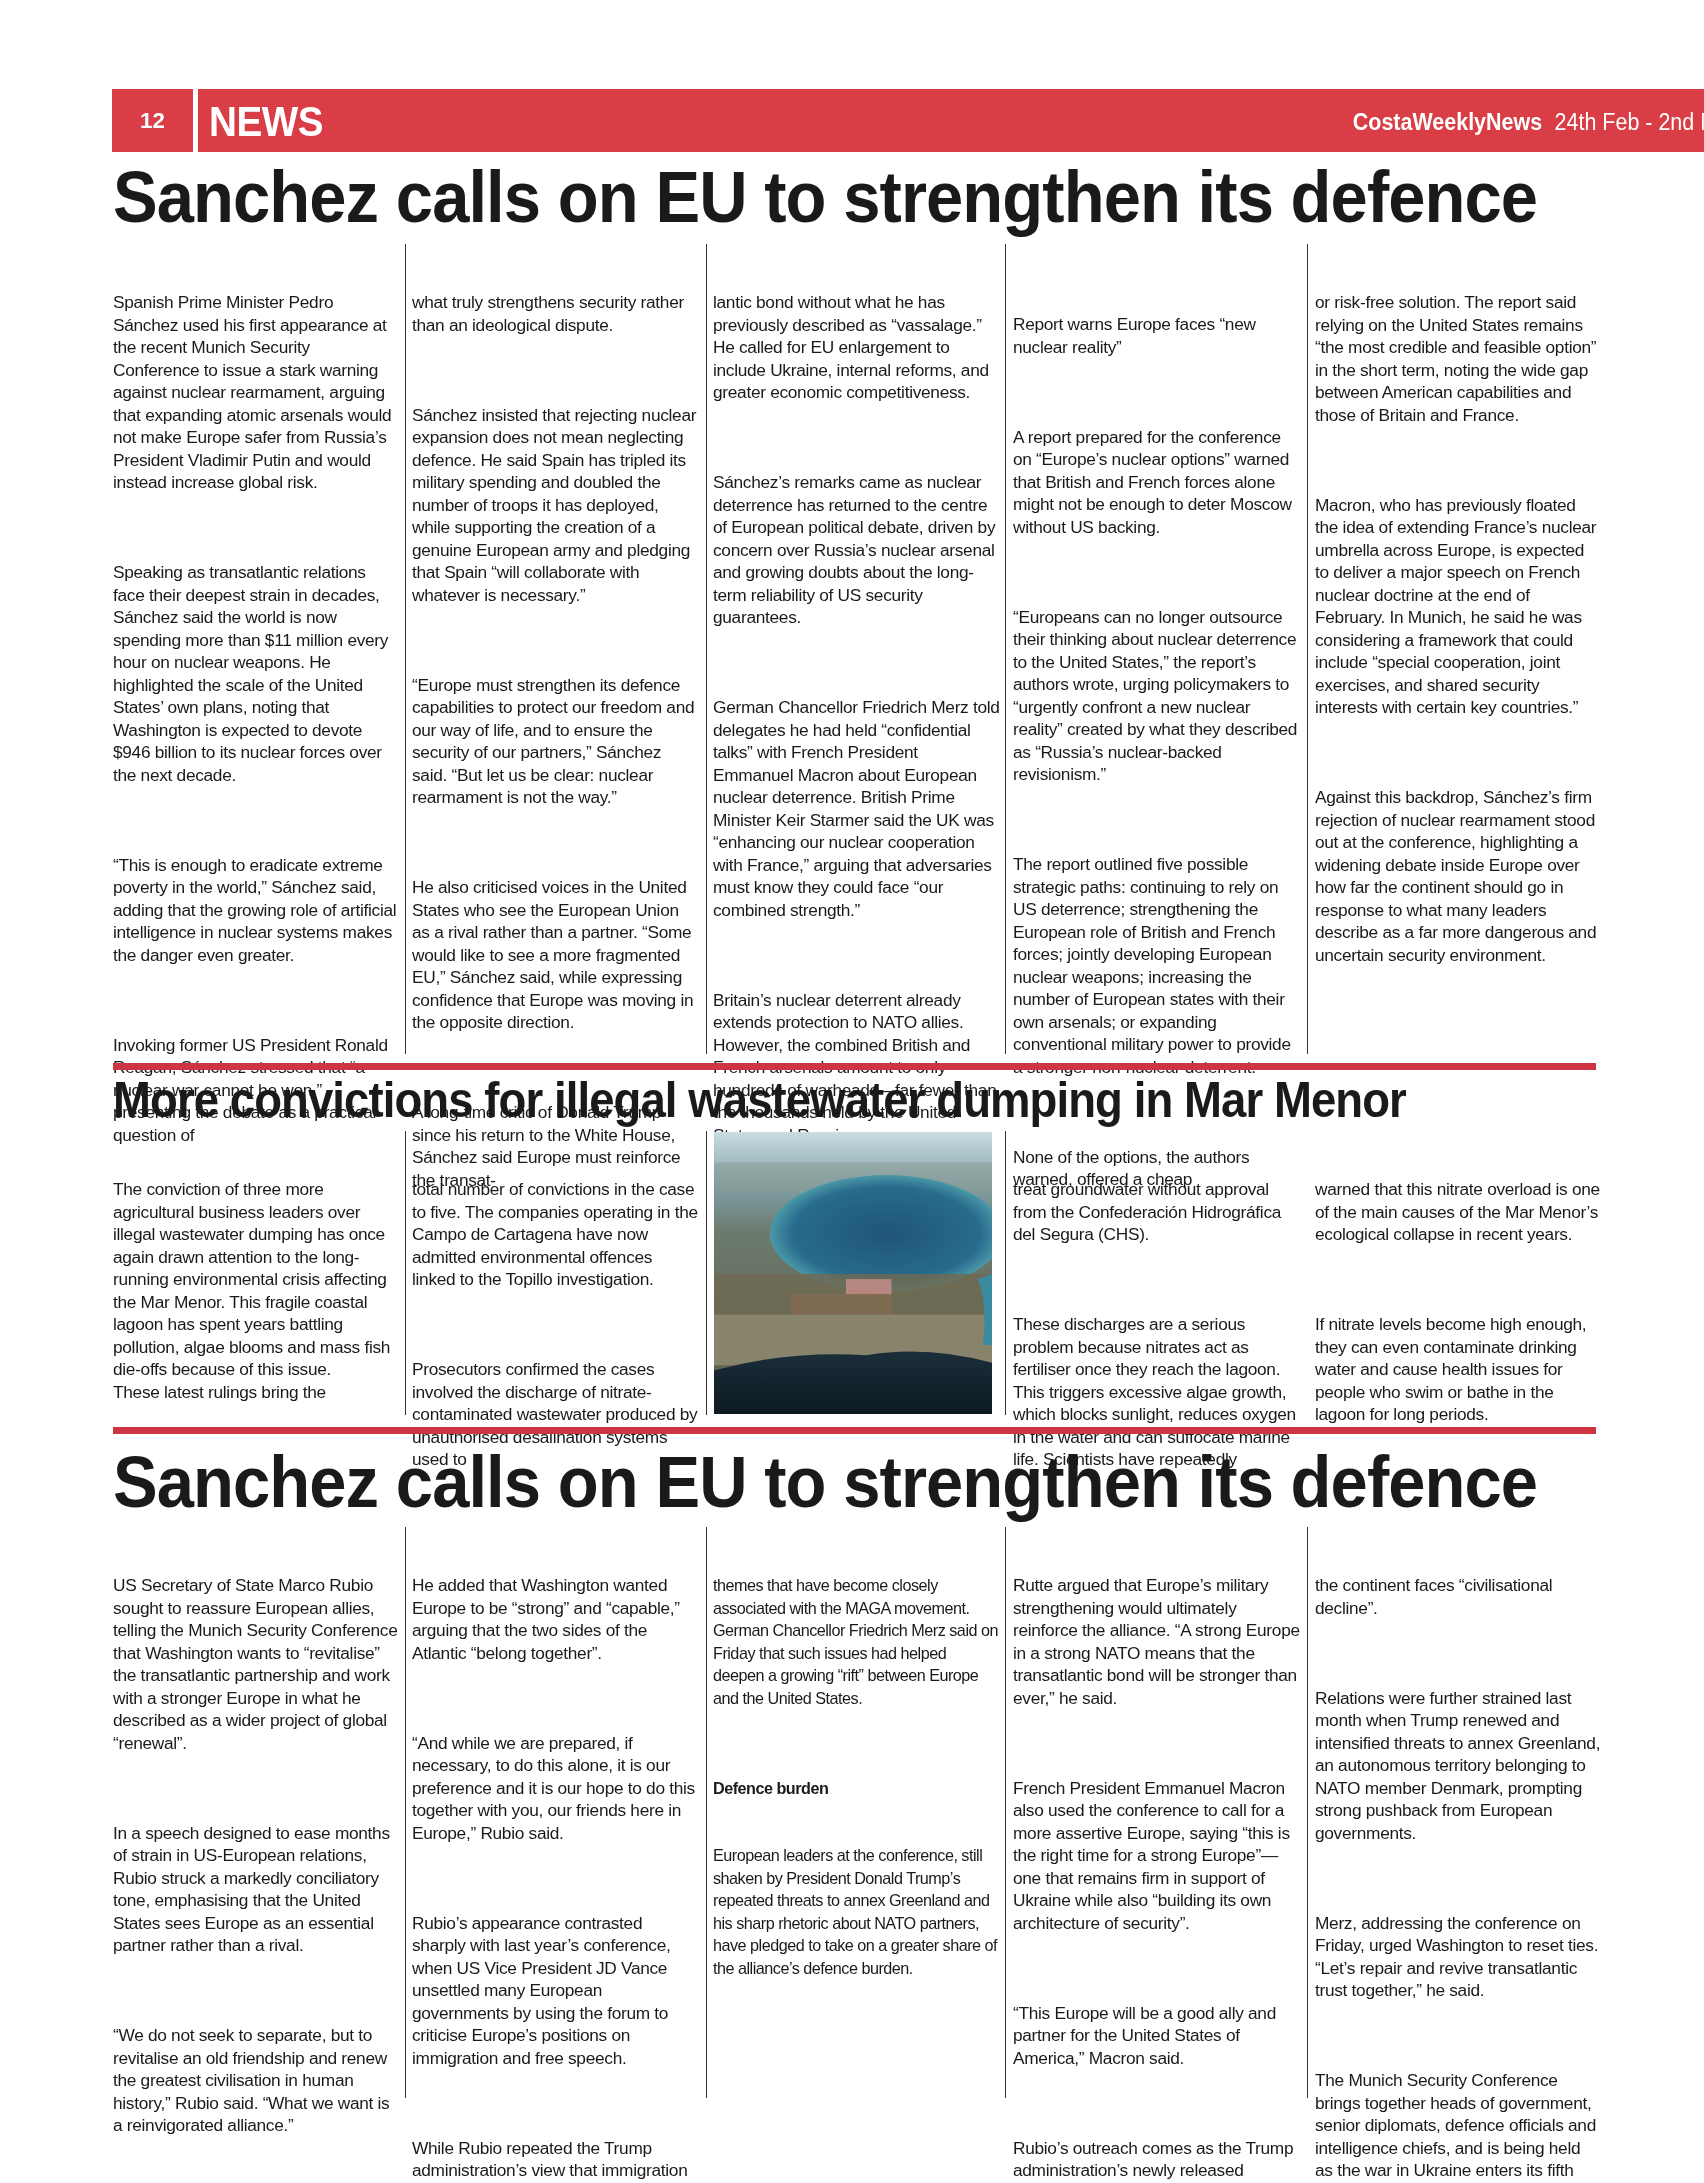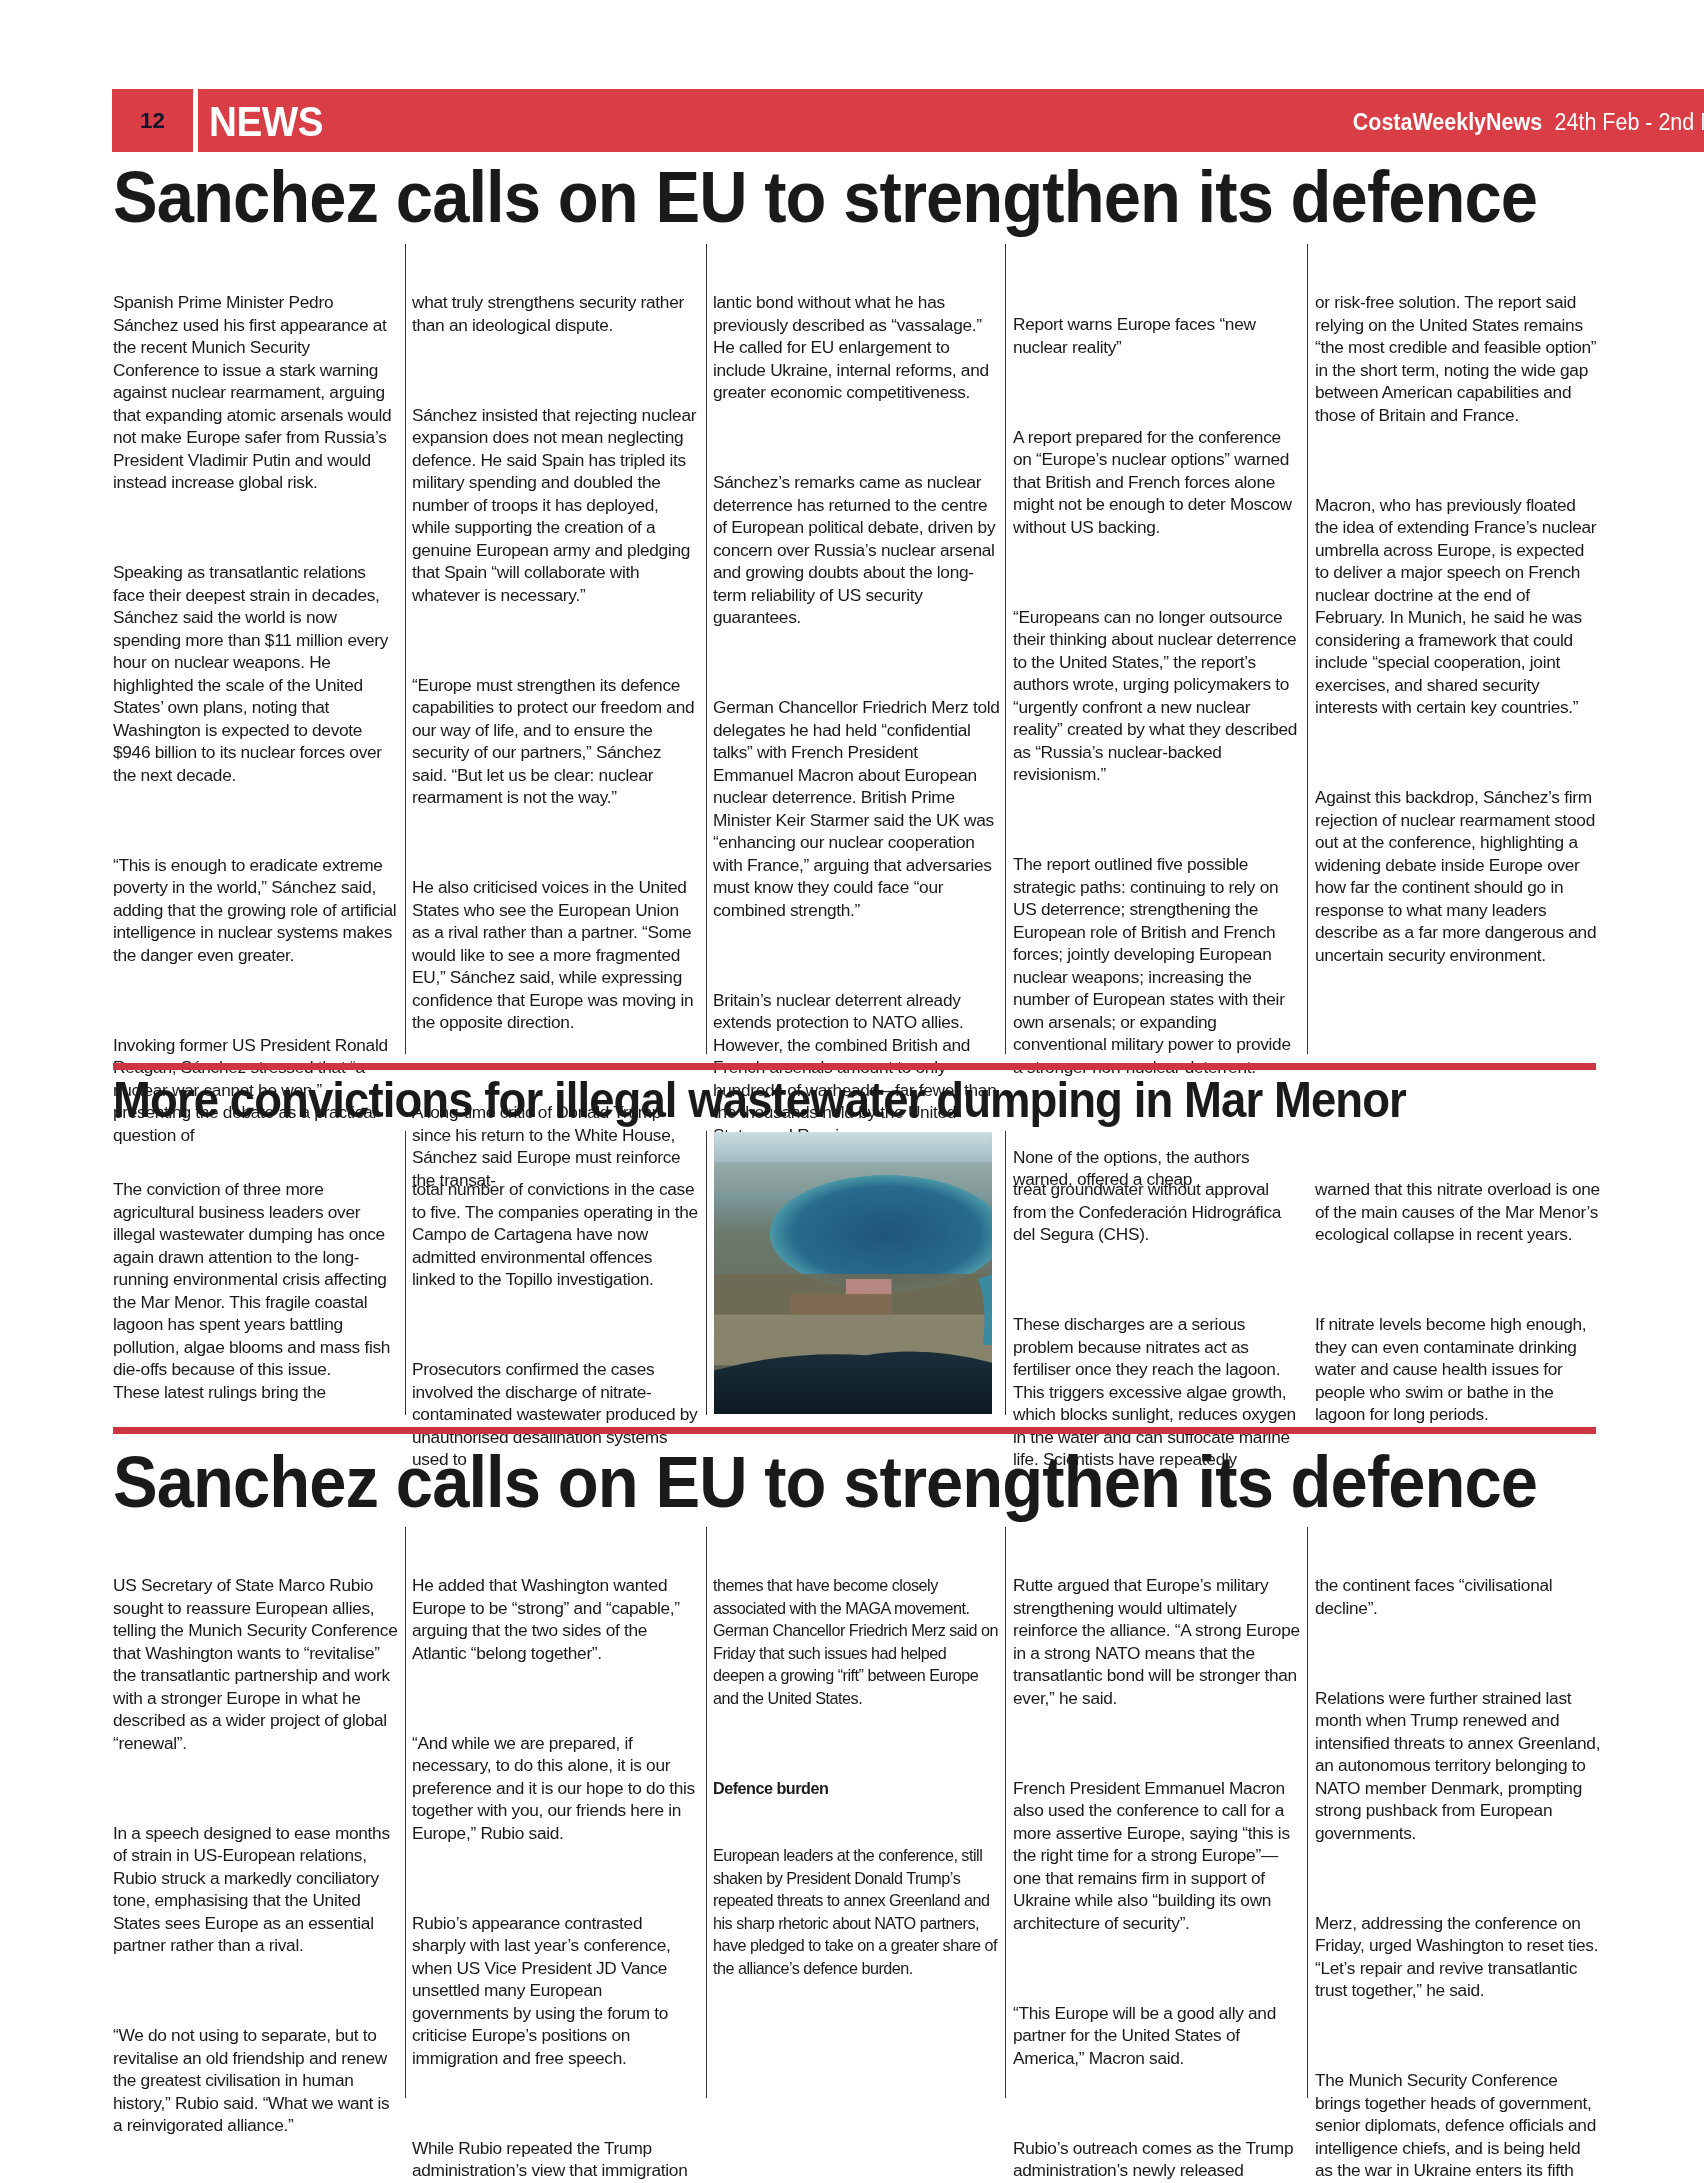--- a/index.html
+++ b/index.html
@@ -1,20 +1,20 @@
 <!DOCTYPE html>
 <html style="font-size:8.1px"><head>
 <meta charset="utf-8">
 <style>
   html, body { margin: 0; padding: 0; background: #ffffff; }
   body { width: 1705px; height: 2183px; position: relative; overflow: hidden;
          font-family: "Liberation Sans", "DejaVu Sans", sans-serif; color: #1a1a1a; }
 
   .hdr-num { position: absolute; left: 112px; top: 89px; width: 81px; height: 63px;
-             background: #d93d45; color: #0f172a; font-weight: bold; font-size: 22.3px;
+             background: #d93d45; color: #ffffff; font-weight: bold; font-size: 22.3px;
              display: flex; align-items: center; justify-content: center;
              font-family: "Liberation Sans", sans-serif; }
   .hdr-bar { position: absolute; left: 198px; top: 89px; width: 1634px; height: 63px;
              background: #d93d45; color: #fff; }
   .hdr-section { position: absolute; left: 11.2px; top: 9.1px; font-size: 42px; font-weight: bold;
                  letter-spacing: -0.5px; transform: scaleX(0.92); transform-origin: left center;
                  font-family: "Liberation Sans", sans-serif; }
   .hdr-right { position: absolute; right: 18px; top: 19.3px; font-size: 24.4px; white-space: nowrap;
                transform: scaleX(0.88); transform-origin: right center; }
   .hdr-brand { font-weight: bold; margin-right: 14.2px; }
@@ -144,21 +144,21 @@
   <p>If nitrate levels become high enough, they can even contaminate drinking water and cause health issues for people who swim or bathe in the lagoon for long periods.</p>
 </div>
 
 <div class="rule" style="top:1427px;"></div>
 
 <div class="headline h3">Sanchez calls on EU to strengthen its defence</div>
 
 <div class="col" style="left:113px; top:1529px;">
   <p>US Secretary of State Marco Rubio sought to reassure European allies, telling the Munich Security Conference that Washington wants to “revitalise” the transatlantic partnership and work with a stronger Europe in what he described as a wider project of global “renewal”.</p>
   <p>In a speech designed to ease months of strain in US-European relations, Rubio struck a markedly conciliatory tone, emphasising that the United States sees Europe as an essential partner rather than a rival.</p>
-  <p>“We do not using to separate, but to revitalise an old friendship and renew the greatest civilisation in human history,” Rubio said. “What we want is a reinvigorated alliance.”</p>
+  <p>“We do not seek to separate, but to revitalise an old friendship and renew the greatest civilisation in human history,” Rubio said. “What we want is a reinvigorated alliance.”</p>
 </div>
 <div class="sep" style="left:405px; top:1527px; height:571px;"></div>
 <div class="col" style="left:412px; top:1529px;">
   <p>He added that Washington wanted Europe to be “strong” and “capable,” arguing that the two sides of the Atlantic “belong together”.</p>
   <p>“And while we are prepared, if necessary, to do this alone, it is our preference and it is our hope to do this together with you, our friends here in Europe,” Rubio said.</p>
   <p>Rubio’s appearance contrasted sharply with last year’s conference, when US Vice President JD Vance unsettled many European governments by using the forum to criticise Europe’s positions on immigration and free speech.</p>
   <p>While Rubio repeated the Trump administration’s view that immigration is “destabilising societies,” he largely avoided the culture-war</p>
 </div>
 <div class="sep" style="left:706px; top:1527px; height:571px;"></div>
 <div class="col" style="left:713px; top:1529px; font-family:'Liberation Sans', sans-serif; letter-spacing:-0.5px; font-size:16.2px;">

